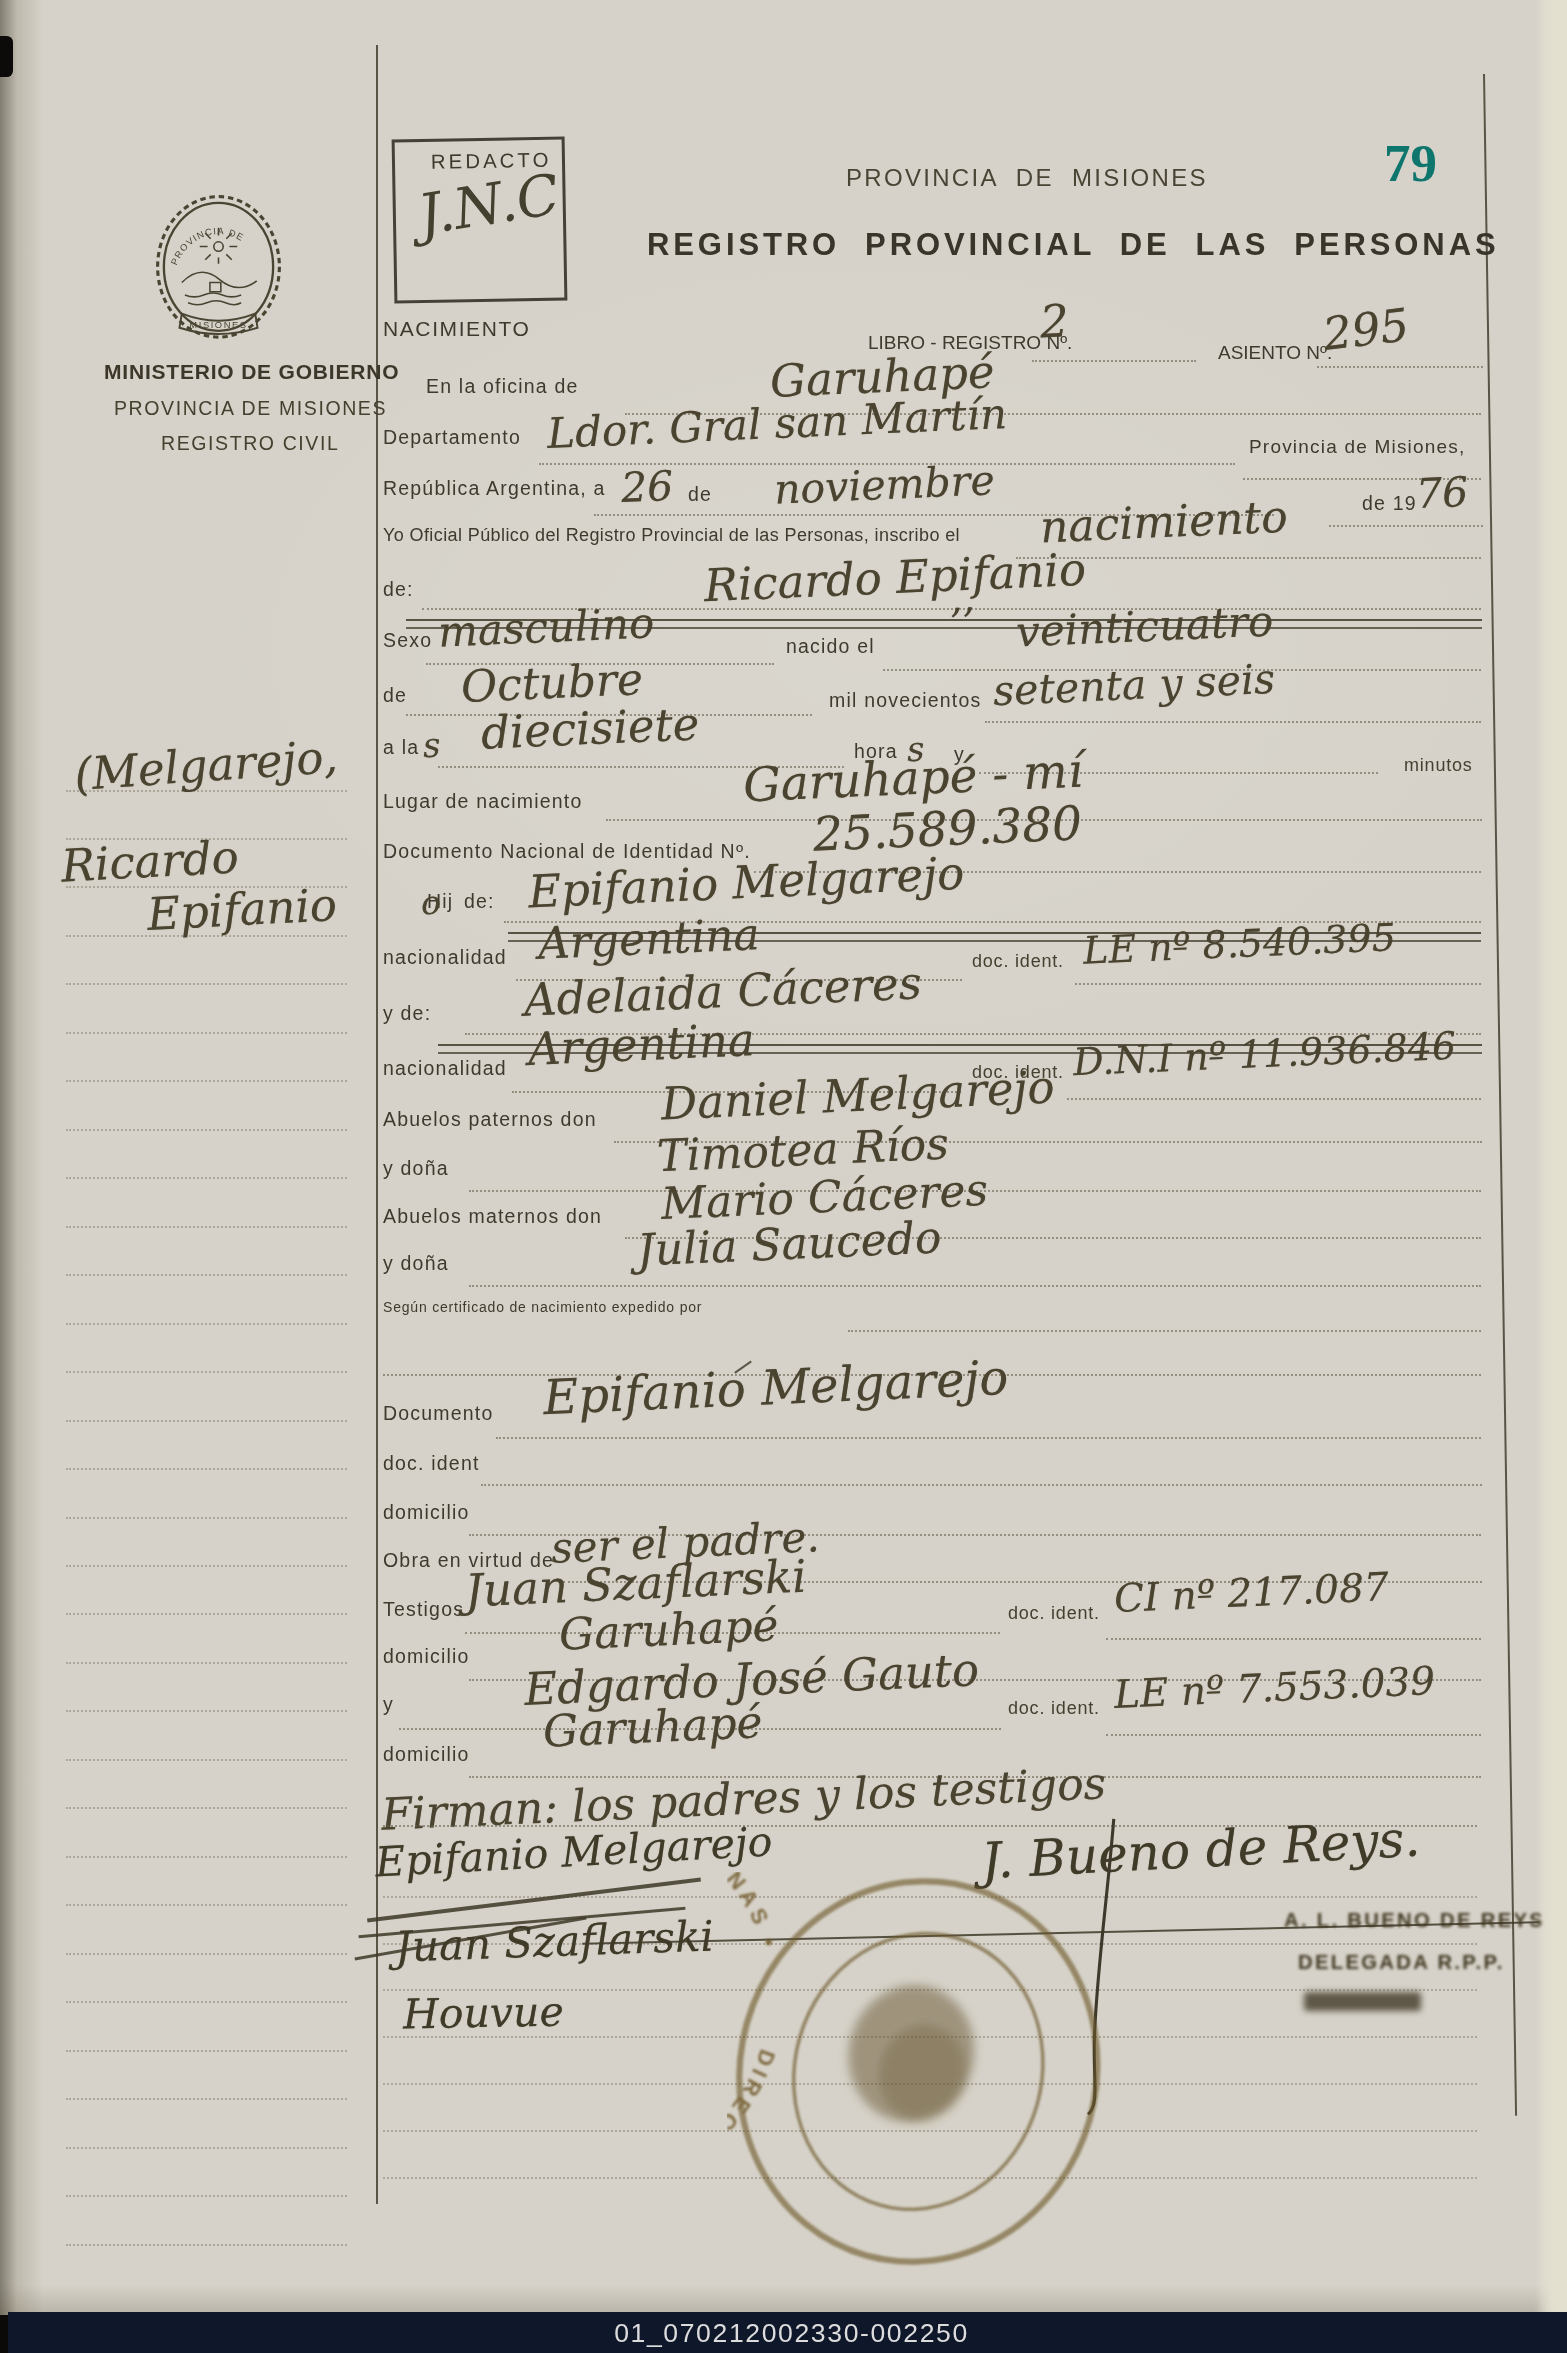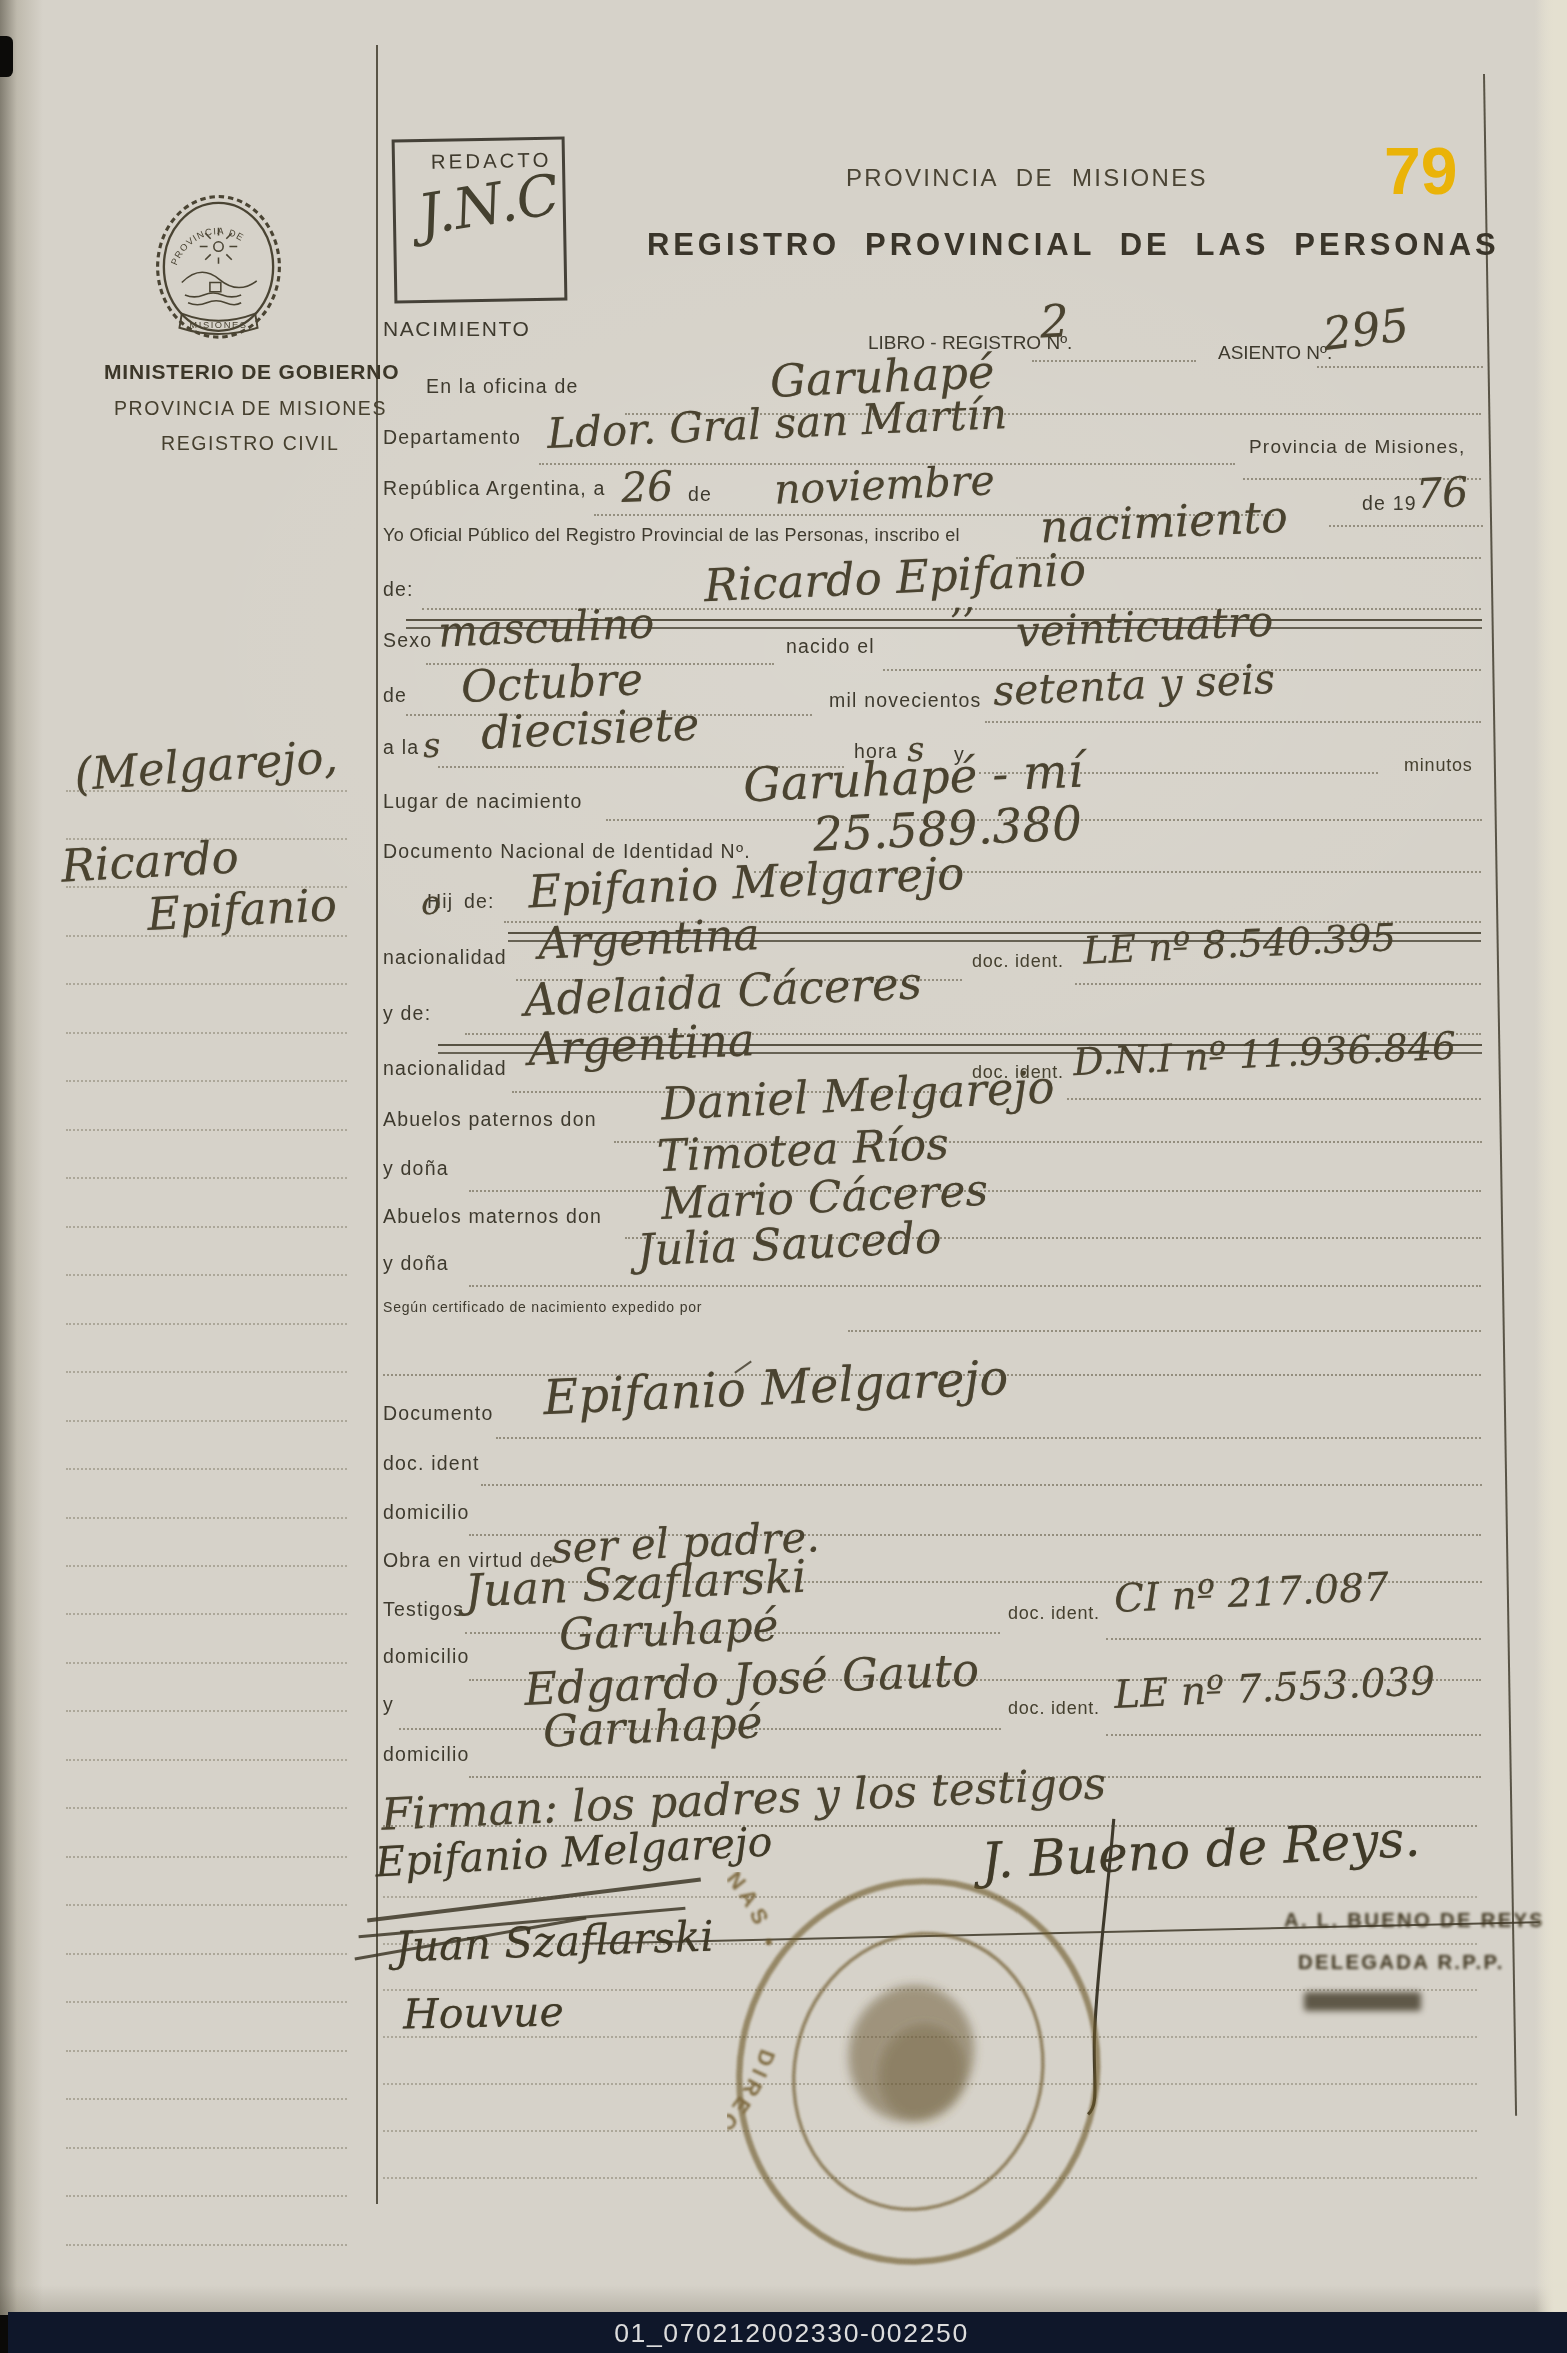--- a/index.html
+++ b/index.html
@@ -19,21 +19,21 @@
   .sig{position:absolute;font-family:"DejaVu Serif",serif;font-style:italic;color:#403a28;
        white-space:nowrap;text-shadow:0 0 0.8px rgba(64,58,40,.6);}
   .dots{position:absolute;height:0;border-bottom:2.3px dotted rgba(104,97,76,.6);}
   .dots.faint{border-bottom-color:rgba(104,97,76,.38);}
   .dbl{position:absolute;height:5.5px;border-top:2.3px solid rgba(66,60,44,.85);
        border-bottom:2.3px solid rgba(66,60,44,.75);}
   .rule-v{position:absolute;width:2.3px;background:rgba(58,53,38,.8);}
   .stroke{position:absolute;height:0;border-top:3.1px solid rgba(62,56,40,.85);}
   .hdr-prov{position:absolute;font-size:24px;letter-spacing:2.3px;word-spacing:9.4px;color:#4a4434;}
   .hdr-title{position:absolute;font-size:31px;font-weight:bold;letter-spacing:3.9px;word-spacing:12.5px;color:#3a352a;}
-  .pageno{position:absolute;font-family:Liberation Sans, sans-serif;font-weight:bold;font-size:66px;color:#eab308;}
+  .pageno{position:absolute;font-family:Liberation Serif, serif;font-weight:bold;font-size:53px;color:#0f766e;}
   .redacto-box{position:absolute;left:393px;top:138px;width:167px;height:158px;
                border:3.1px solid rgba(44,40,30,.85);transform:rotate(-1deg);}
   .redacto-lbl{position:absolute;left:36px;top:9.4px;font-size:20.3px;letter-spacing:3.1px;color:#3e392c;}
   .redacto-ini{position:absolute;left:22px;top:31px;font-family:"DejaVu Serif",serif;font-style:italic;
                font-size:56px;color:#44402f;transform:rotate(-8deg);white-space:nowrap;}
   .side-bold{position:absolute;font-size:21px;font-weight:bold;letter-spacing:0.8px;color:#3c3729;white-space:nowrap;}
   .side-reg{position:absolute;font-size:19.5px;letter-spacing:1.6px;color:#46402f;white-space:nowrap;}
   .smudge{position:absolute;background:rgba(55,47,28,.75);filter:blur(3.1px);border-radius:3.1px;}
   .stampline{position:absolute;font-size:20.3px;font-weight:bold;letter-spacing:2.3px;color:#3f3620;
              filter:blur(1.6px);white-space:nowrap;}

